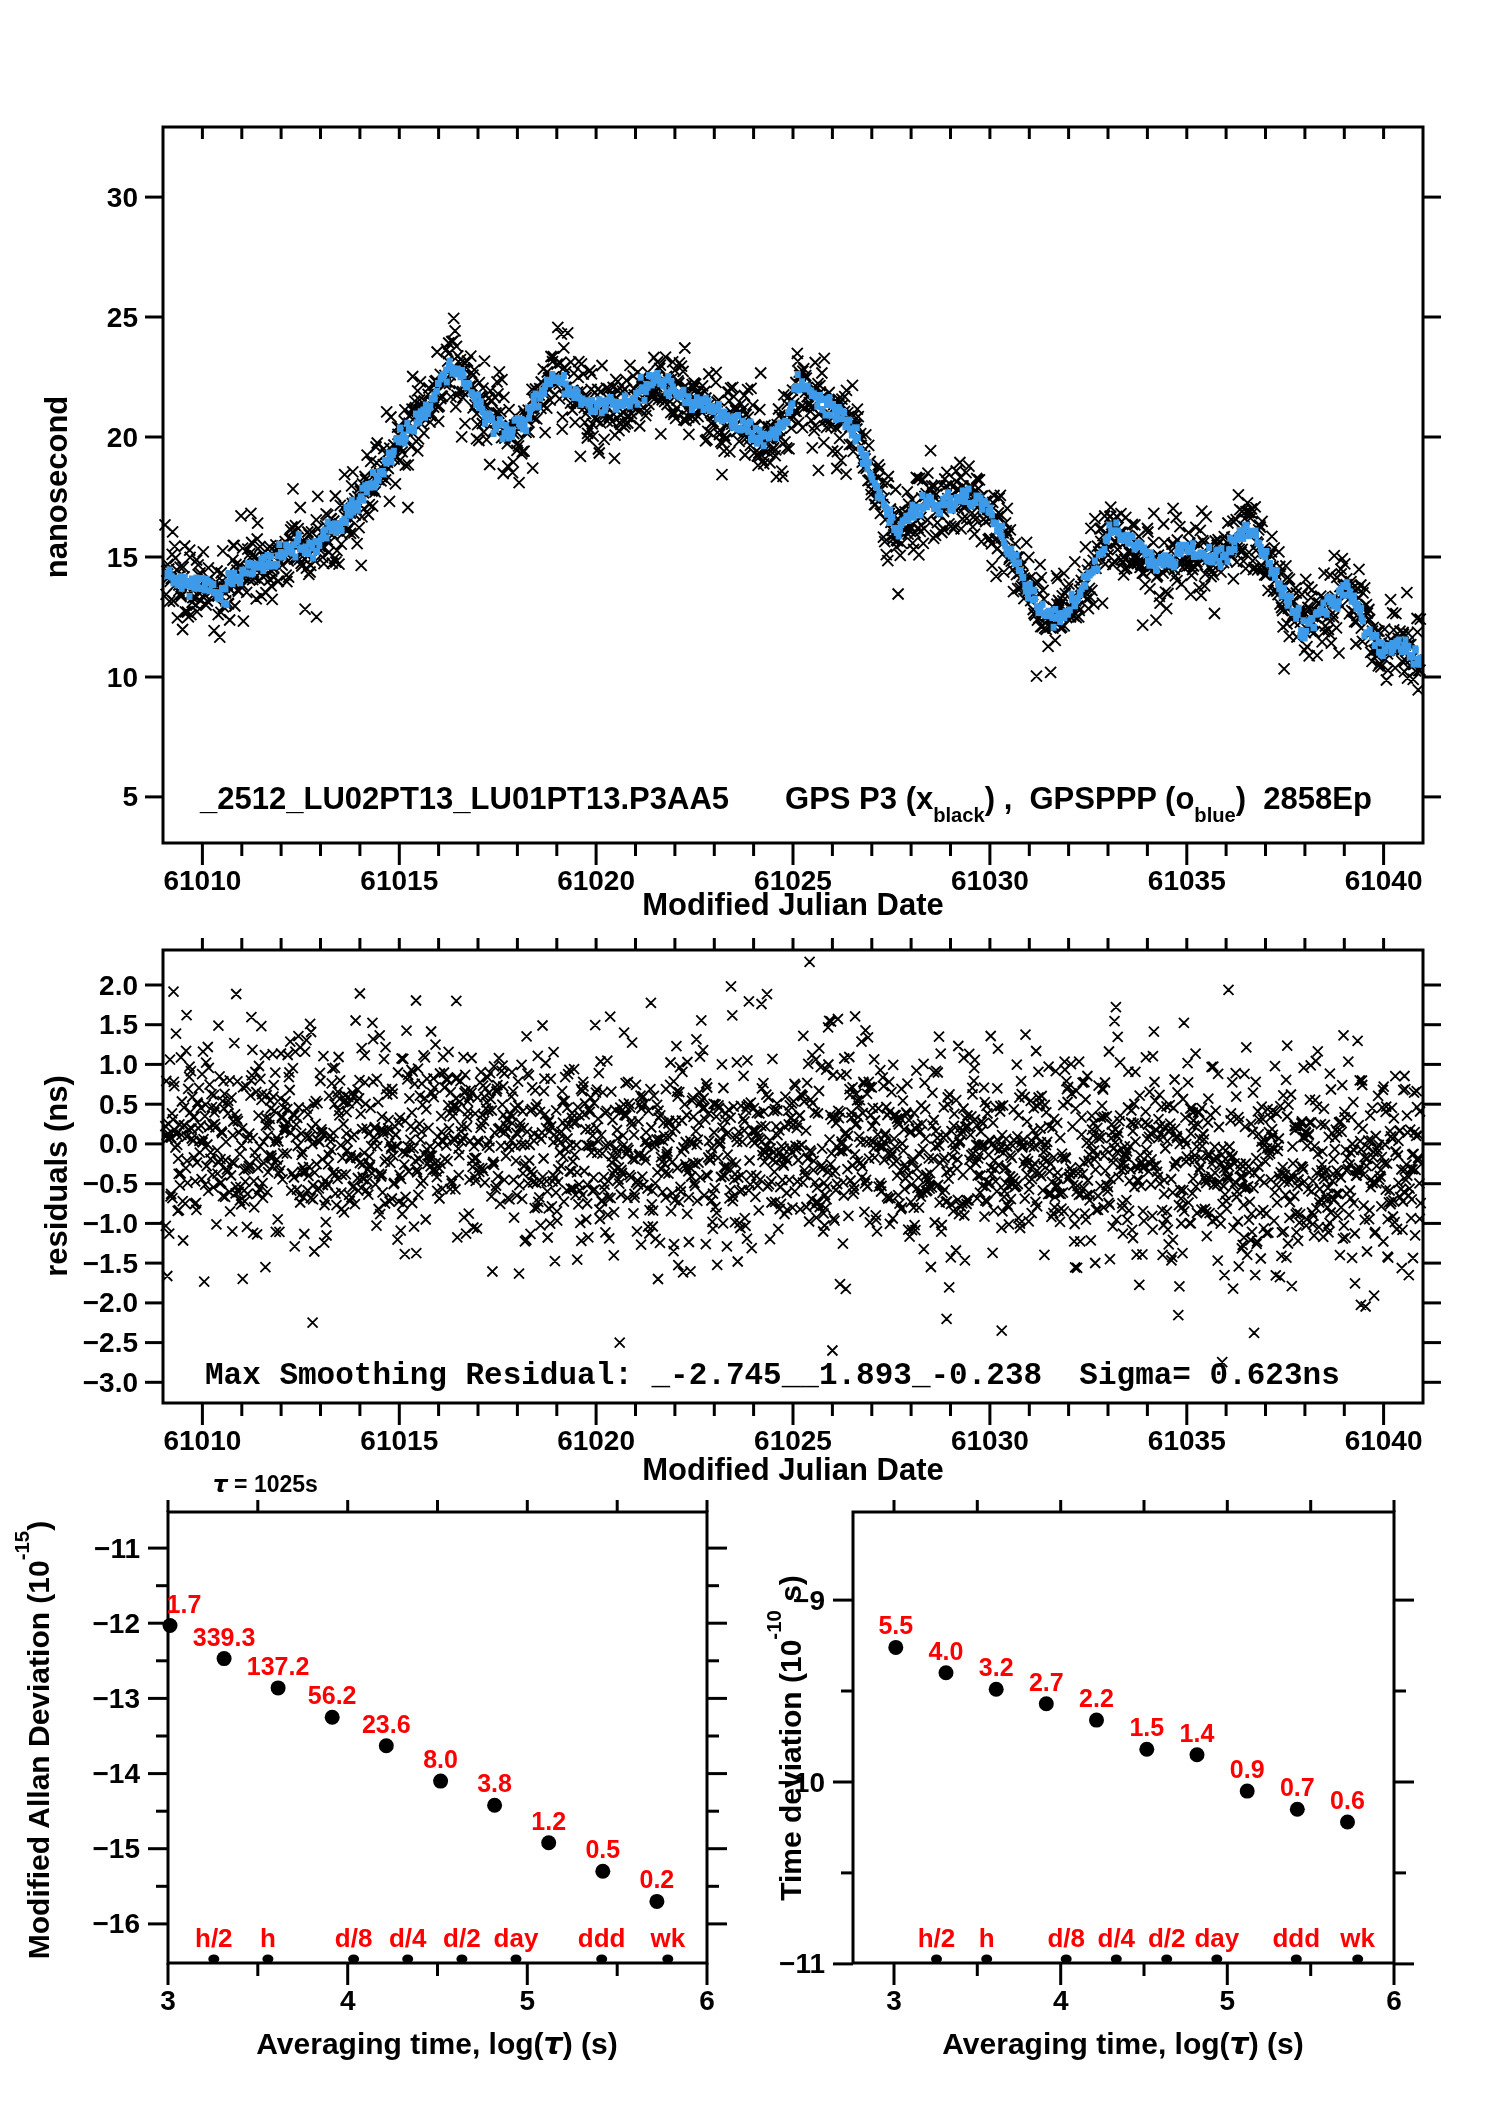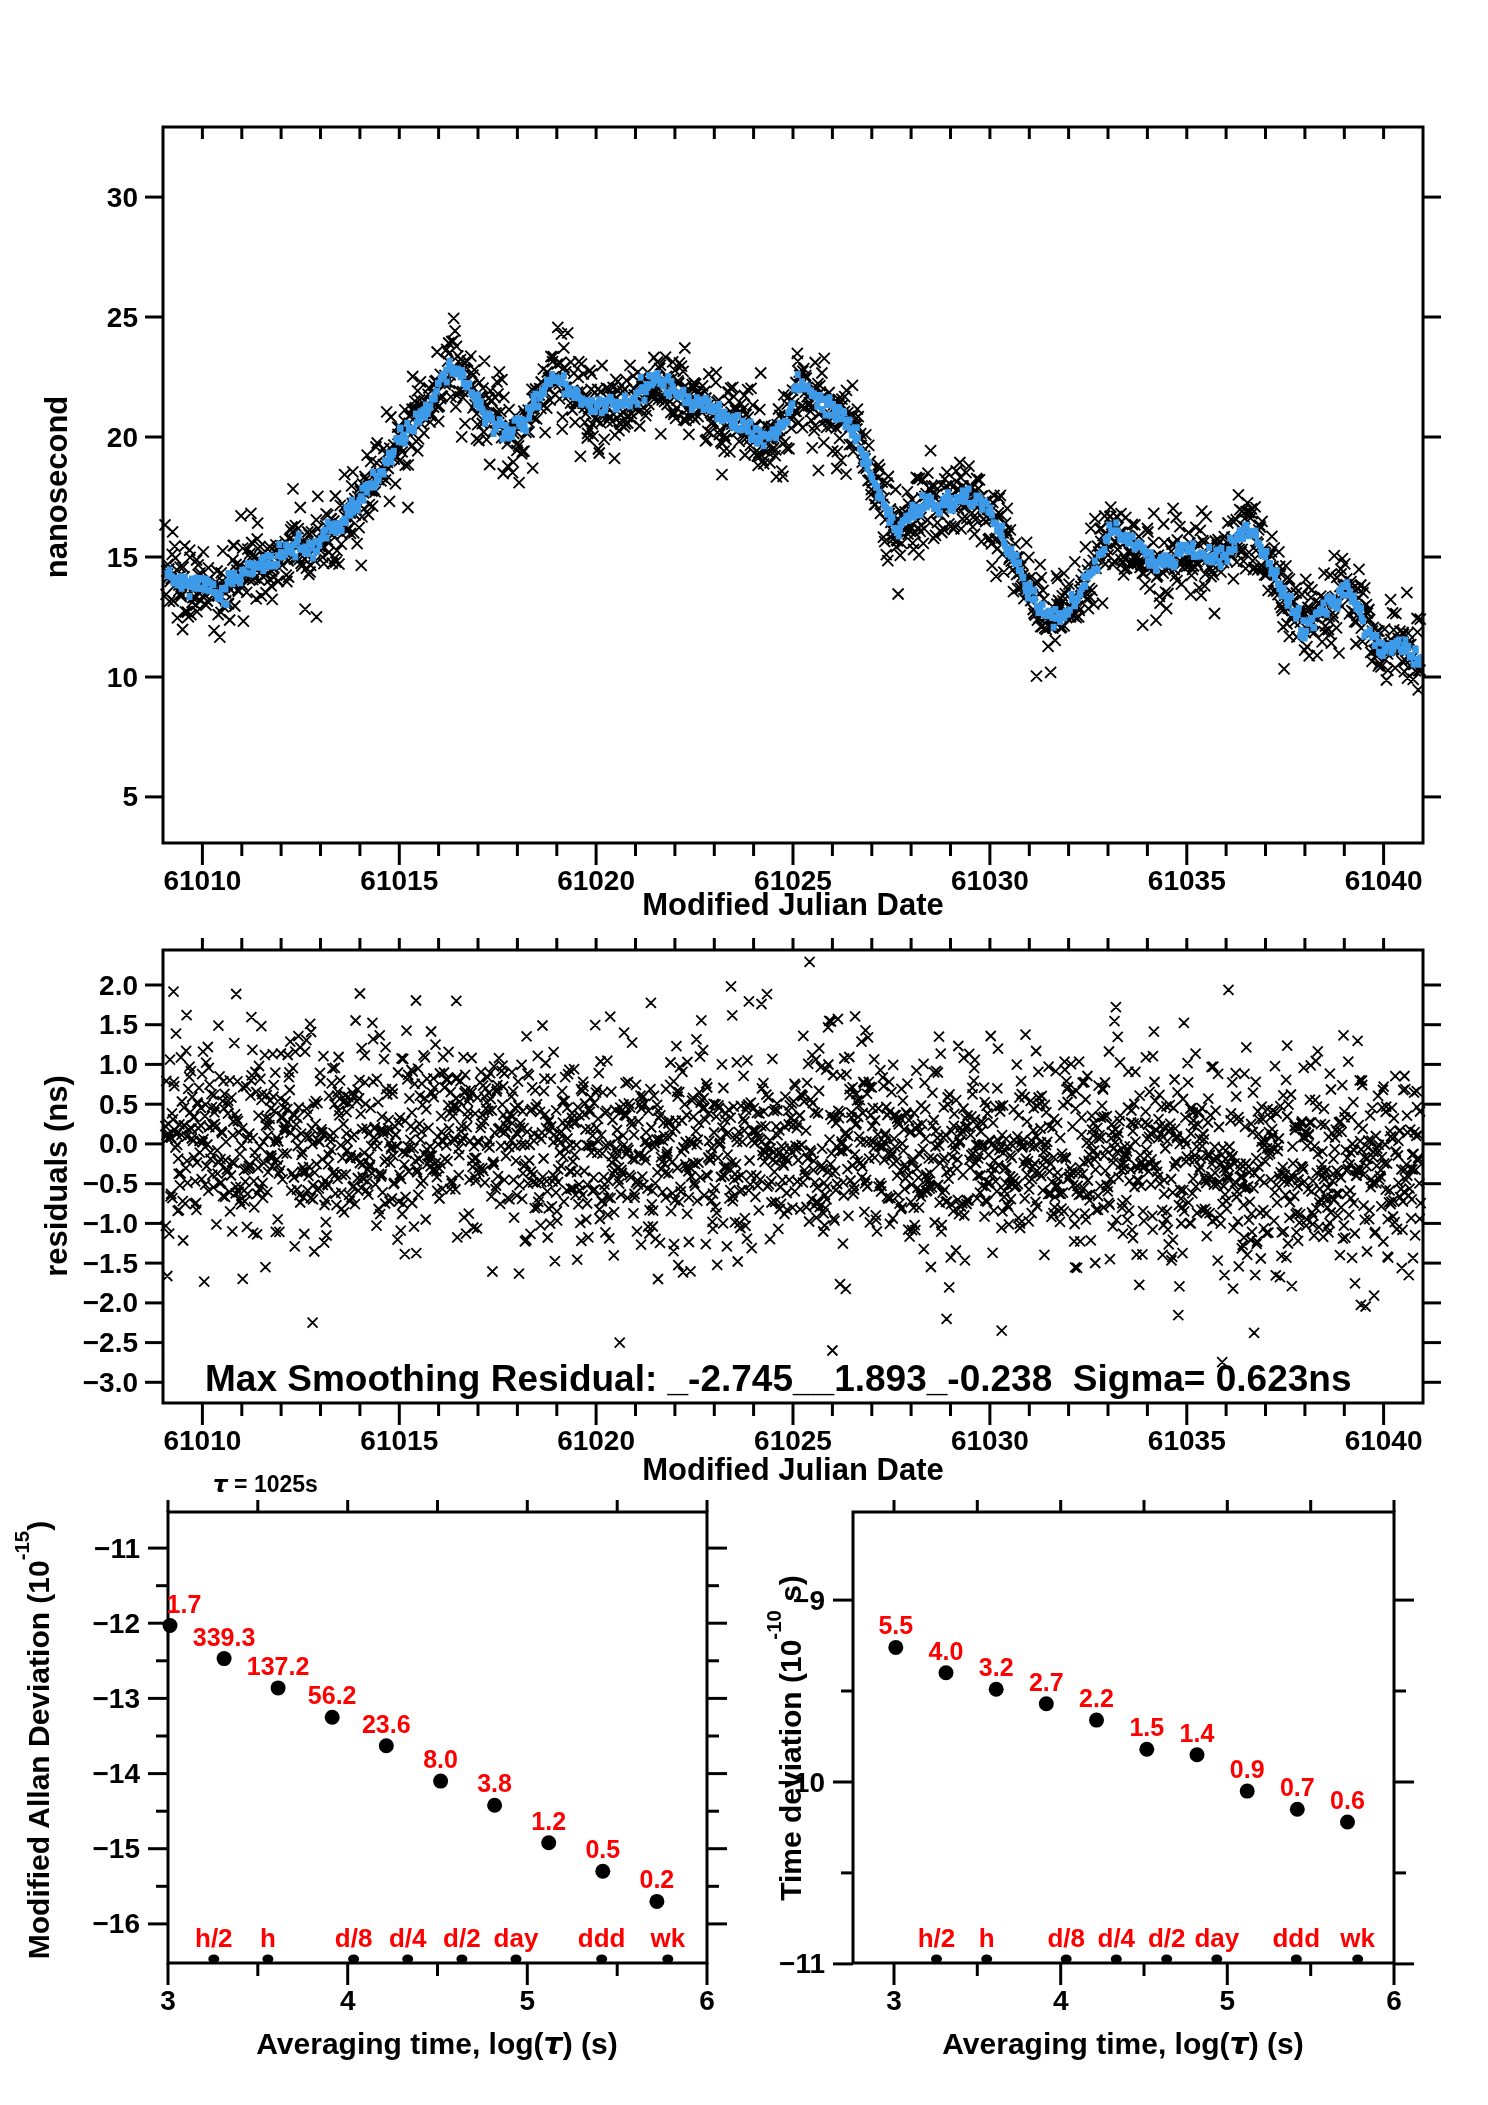--- a/index.html
+++ b/index.html
@@ -5,21 +5,21 @@
   html,body{margin:0;padding:0;background:#fff;}
   .figure{position:relative;width:1488px;height:2105px;background:#ffffff;
           font-family:"Liberation Sans",sans-serif;overflow:hidden;}
   svg{position:absolute;left:0;top:0;}
   svg text{font-family:"Liberation Sans",sans-serif;font-weight:bold;}
   .lbl{position:absolute;font-weight:bold;color:#000;white-space:pre;}
   .rot{transform:translate(-50%,-50%) rotate(-90deg);}
   .ctr{transform:translate(-50%,-50%);}
   .t31{font-size:31px;}
   .t30{font-size:30px;}
-  .t27{font-size:37px;}
+  .t27{font-size:31px;font-family:Liberation Mono, monospace;}
   .t23{font-size:23px;}
   sub.small{font-size:65%;position:relative;top:6px;font-weight:bold;}
   sup.small{font-size:68%;position:relative;top:-9px;font-weight:bold;}
   .gap1{display:inline-block;width:56px;}
   .tau{font-style:italic;font-family:"DejaVu Sans",sans-serif;}
 </style>
 </head>
 <body>
 
 <div class="figure">
@@ -364,20 +364,21 @@
       <circle cx="1197" cy="1754.7" r="7.5" fill="#000"></circle>
       <text x="1197" y="1732.7" text-anchor="middle" dominant-baseline="central" font-size="25" fill="#ff0000">1.4</text>
       <circle cx="1247.2" cy="1791.1" r="7.5" fill="#000"></circle>
       <text x="1247.2" y="1769.1" text-anchor="middle" dominant-baseline="central" font-size="25" fill="#ff0000">0.9</text>
       <circle cx="1297.3" cy="1809.3" r="7.5" fill="#000"></circle>
       <text x="1297.3" y="1787.3" text-anchor="middle" dominant-baseline="central" font-size="25" fill="#ff0000">0.7</text>
       <circle cx="1347.5" cy="1822" r="7.5" fill="#000"></circle>
       <text x="1347.5" y="1800" text-anchor="middle" dominant-baseline="central" font-size="25" fill="#ff0000">0.6</text>
     </svg>
 
+  <div class="lbl t31" style="left:200px;top:781px;"><span>_2512_LU02PT13_LU01PT13.P3AA5</span><span class="gap1"></span><span>GPS P3 (x</span><sub class="small">black</sub><span>) ,  GPSPPP (o</span><sub class="small">blue</sub><span>)  2858Ep</span></div>
 
   <div class="lbl t31 rot" style="left:57px;top:487px;">nanosecond</div>
   <div class="lbl t31 ctr" style="left:793px;top:905px;">Modified Julian Date</div>
 
   <div class="lbl t31 rot" style="left:57px;top:1176px;">residuals (ns)</div>
   <div class="lbl t31 ctr" style="left:793px;top:1470px;">Modified Julian Date</div>
   <div class="lbl t27" style="left:205px;top:1358px;">Max Smoothing Residual: _-2.745__1.893_-0.238  Sigma= 0.623ns</div>
 
   <div class="lbl t30 rot" style="left:38px;top:1740px;"><span>Modified Allan Deviation (10</span><sup class="small">-15</sup><span>)</span></div>
   <div class="lbl t30 ctr" style="left:437px;top:2043px;"><span>Averaging time, log(</span><span class="tau">τ</span><span>) (s)</span></div>

